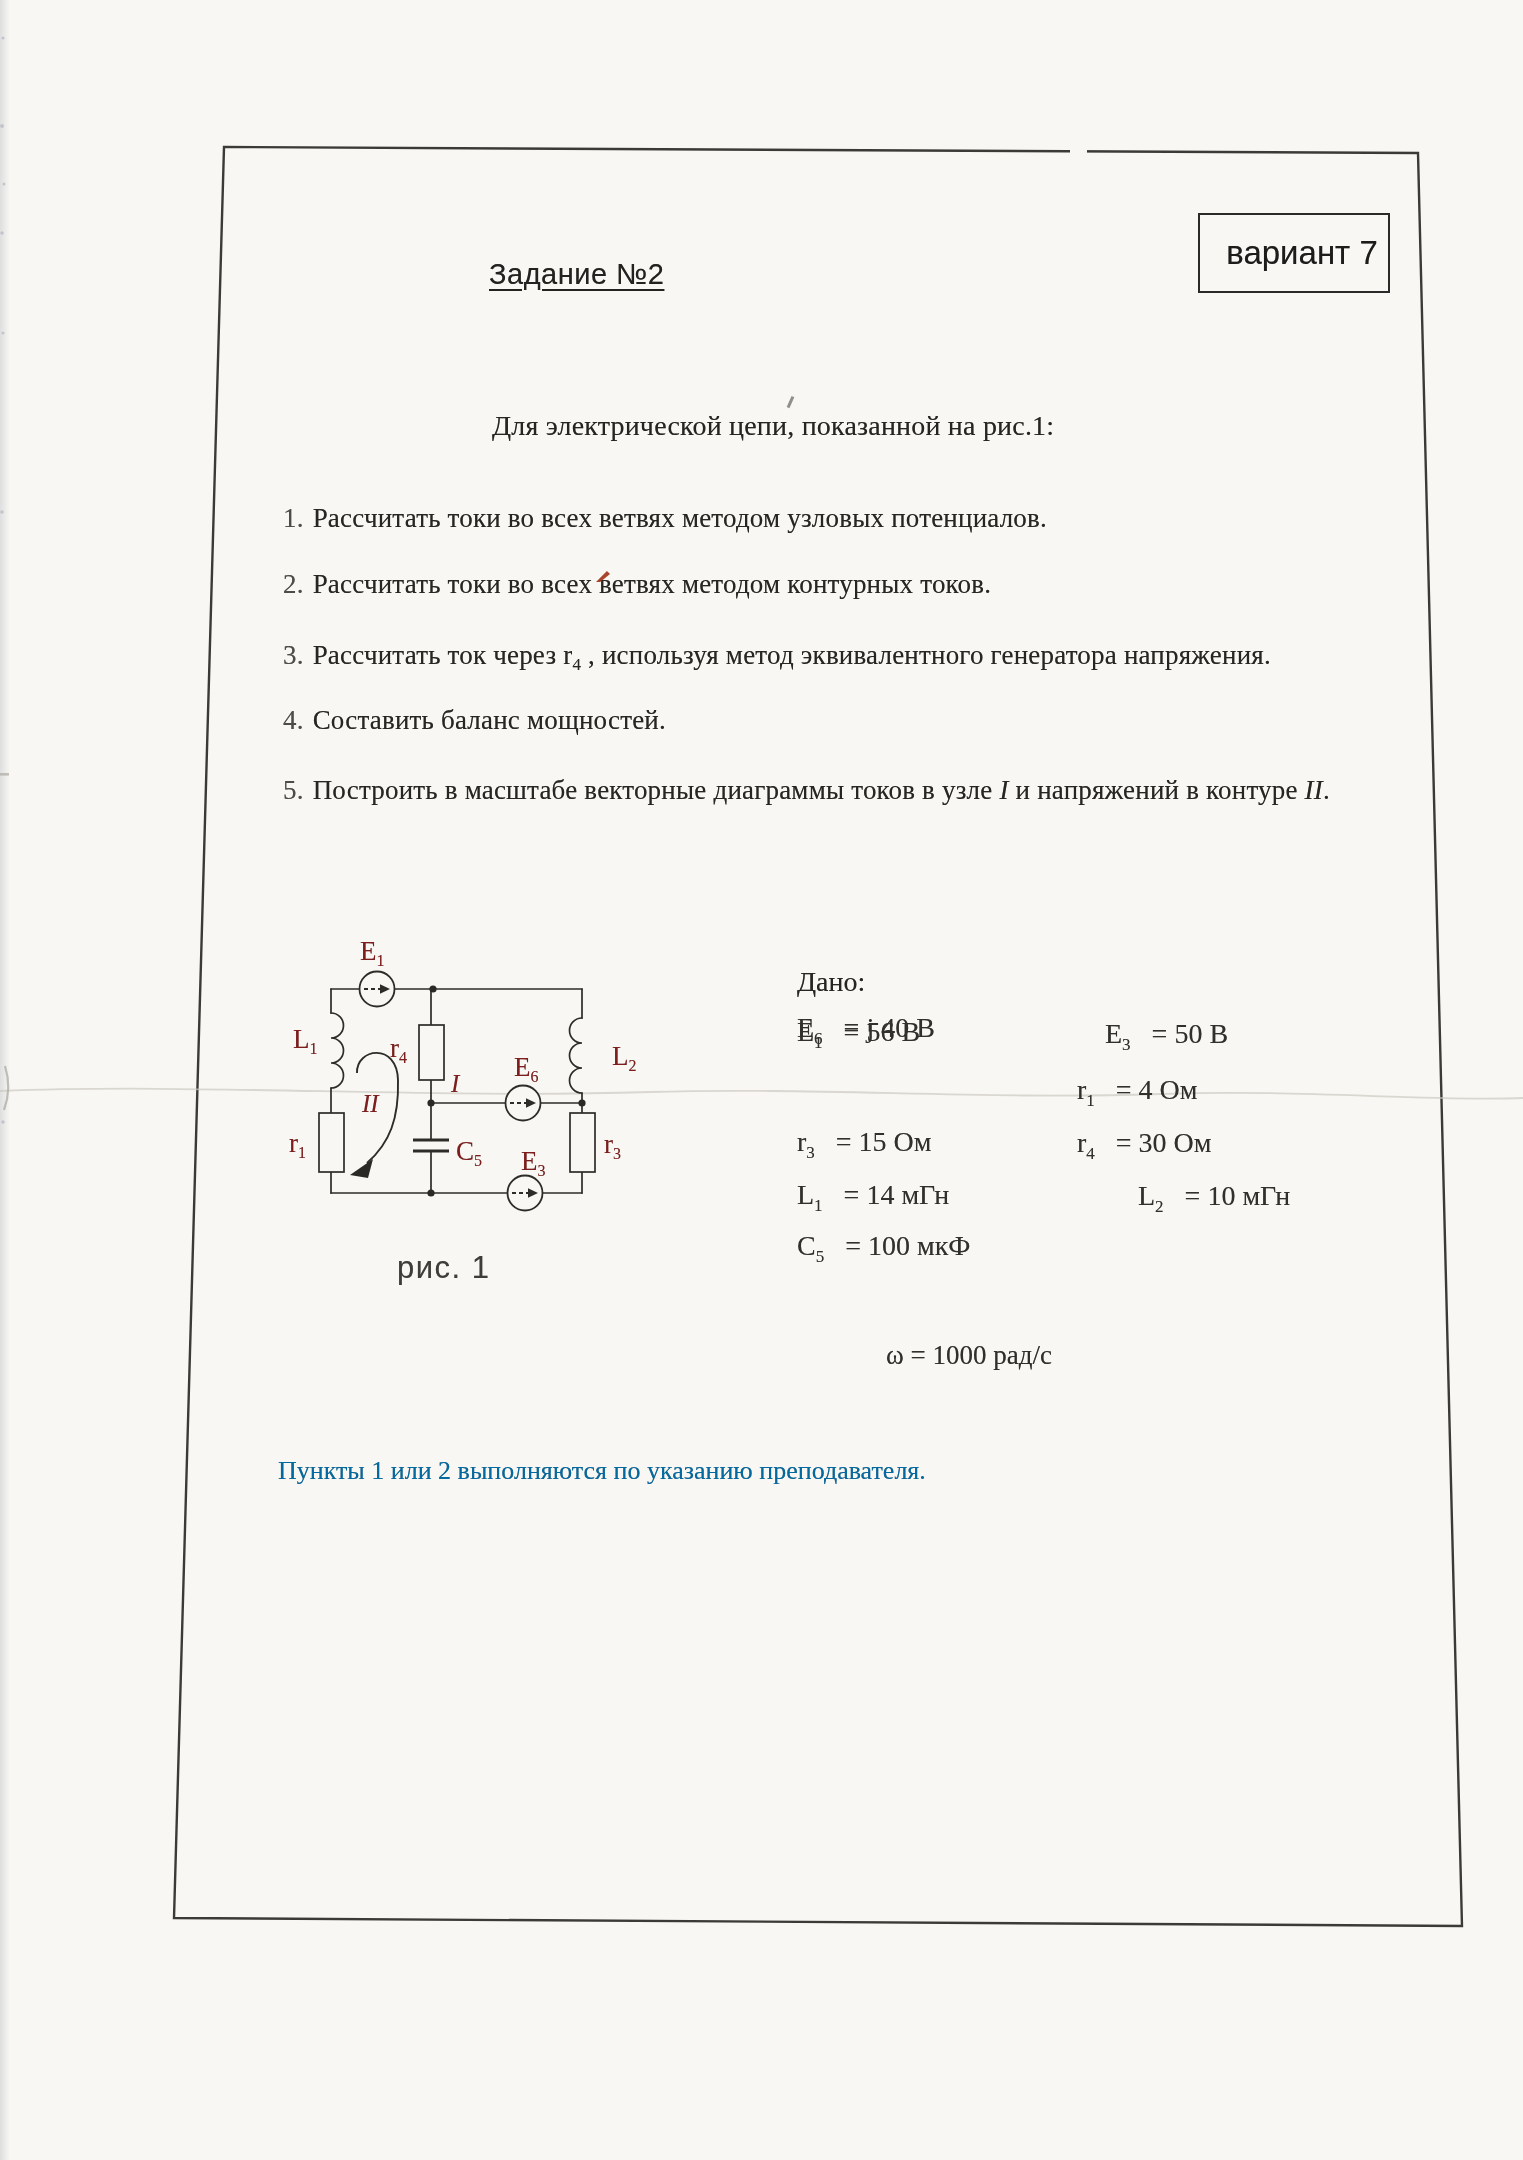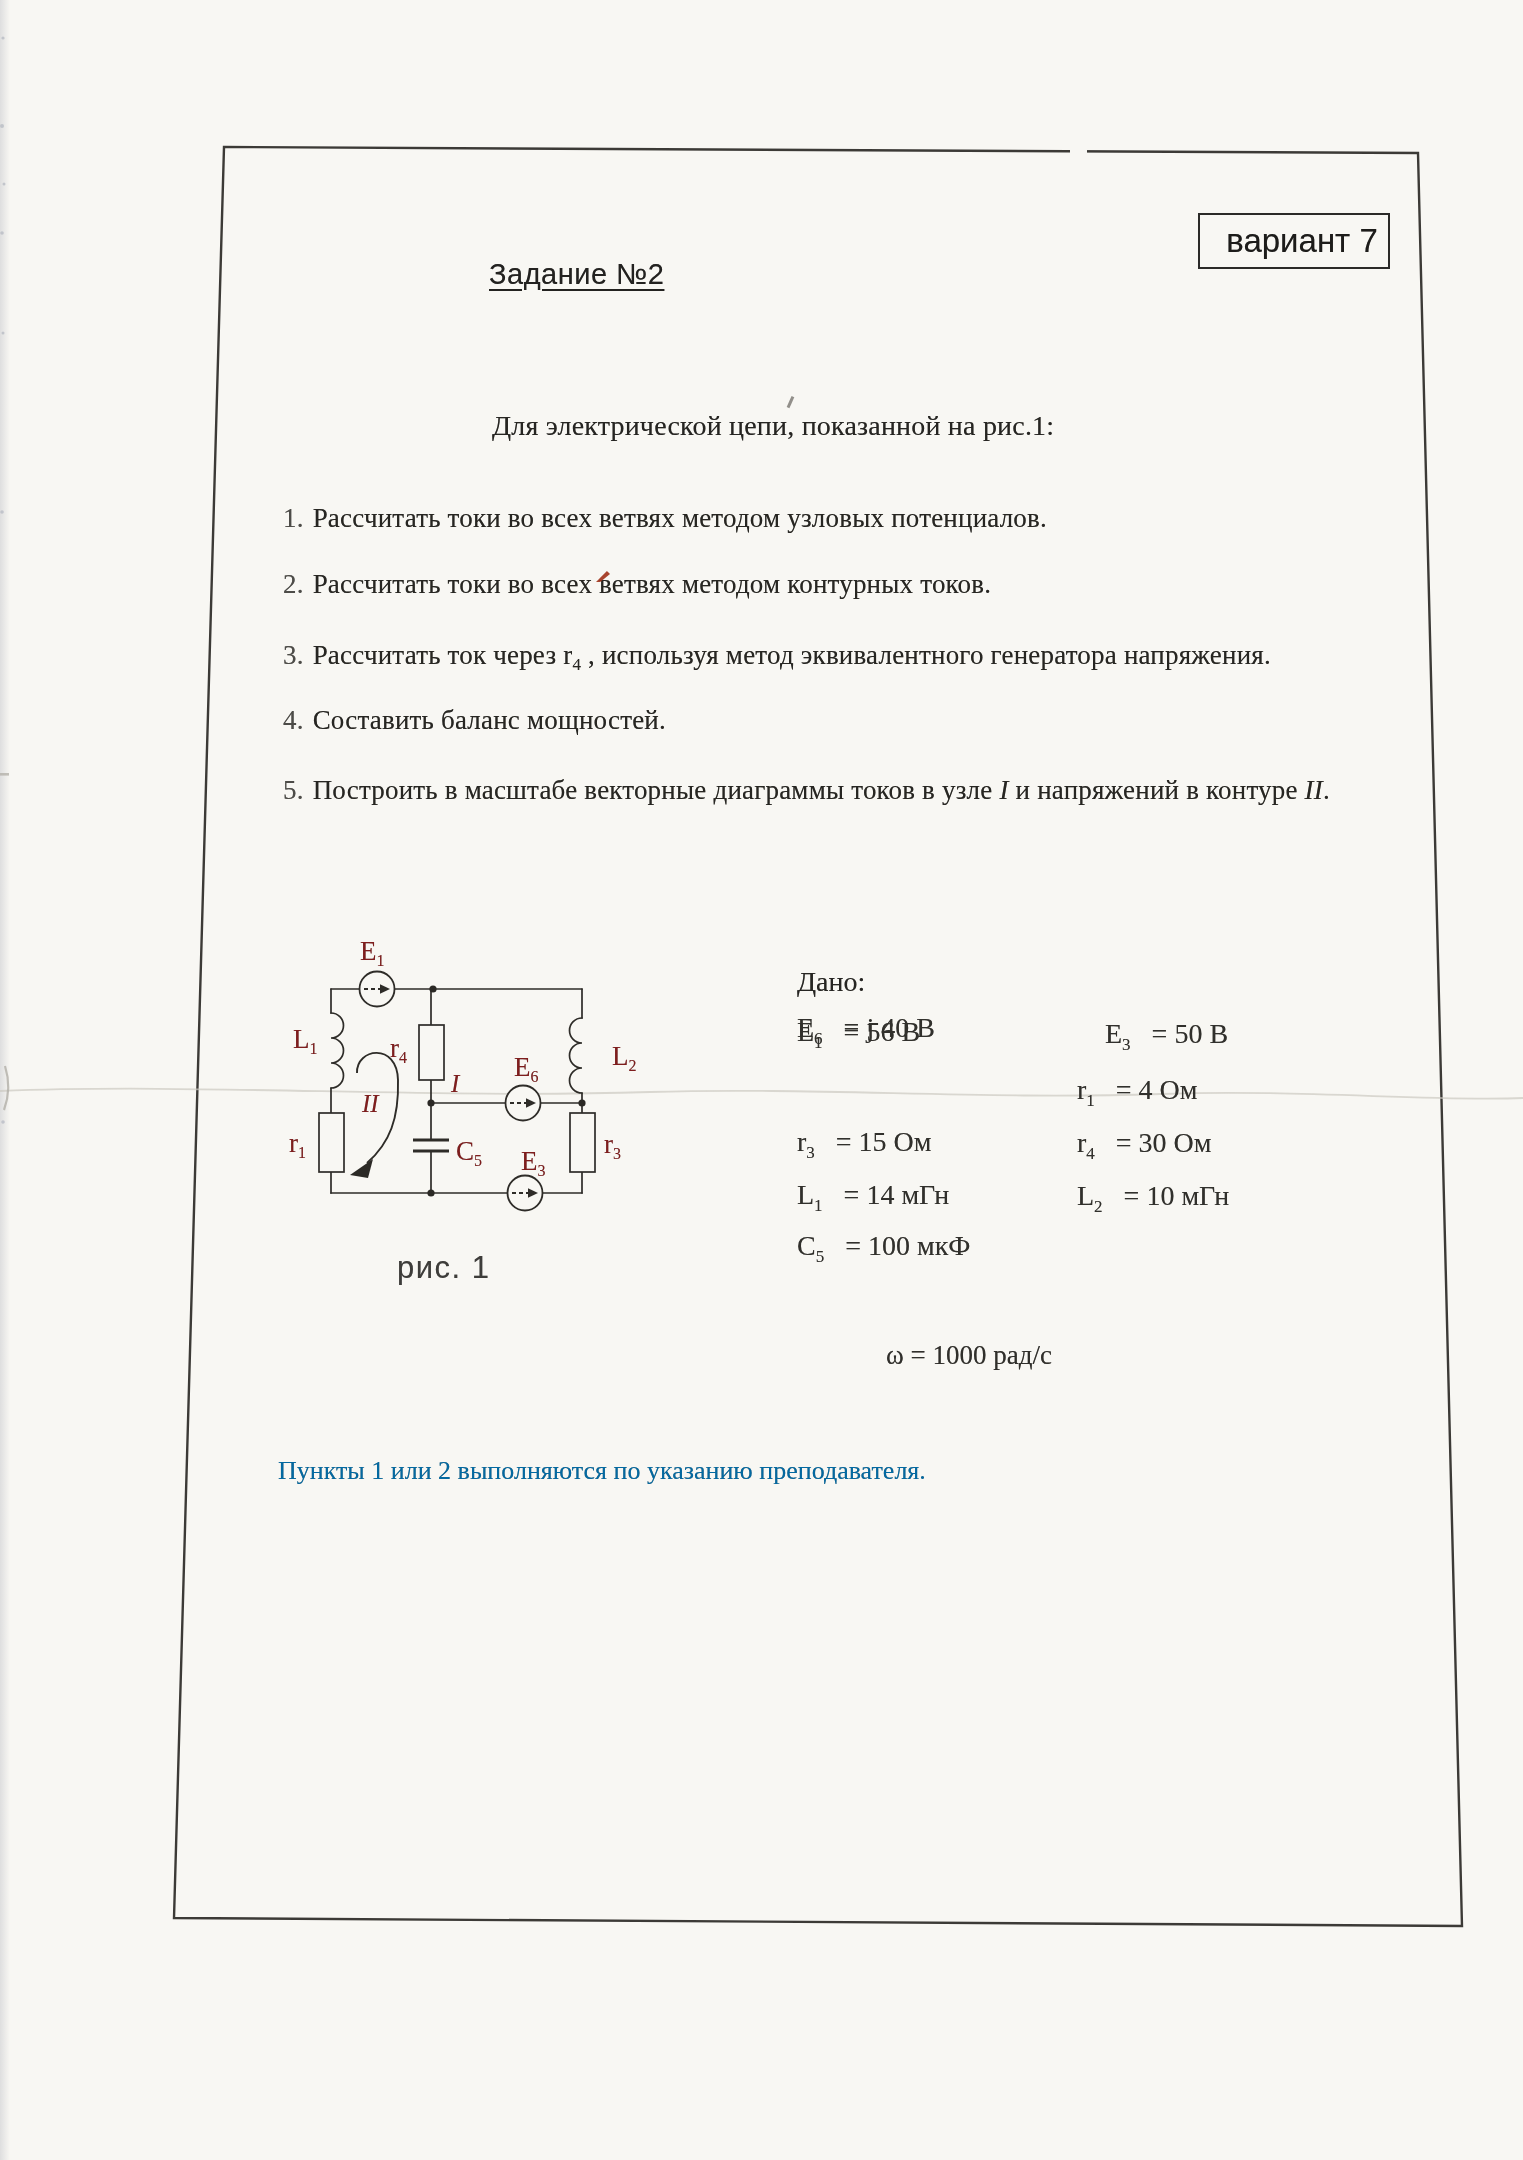--- a/index.html
+++ b/index.html
@@ -10,21 +10,21 @@
   }
   .scan-edge{
     position:absolute;left:0;top:0;width:10px;height:2160px;
     background:linear-gradient(to right, rgba(190,192,198,.45), rgba(190,192,198,0));
   }
   svg.overlay{position:absolute;left:0;top:0;width:1523px;height:2160px;pointer-events:none;}
   .txt{position:absolute;white-space:nowrap;color:#262522;text-shadow:0 0 .6px rgba(50,48,44,.5);text-align:right;}
   .serif{font-family:"Liberation Serif",serif;}
 
   .variant-box{
-    position:absolute;left:1198px;top:213px;width:192px;height:56px;
+    position:absolute;left:1198px;top:213px;width:192px;height:80px;
     border:2.3px solid #2b2a28;display:flex;align-items:center;justify-content:center;
     padding-left:16px;box-sizing:border-box;
     font-family:"Liberation Sans",sans-serif;font-size:33px;color:#1d1c1a;
     text-shadow:0 0 .5px rgba(40,40,40,.5);
   }
   .doc-title{
     position:absolute;left:489px;top:258px;
     font-family:"Liberation Sans",sans-serif;font-size:29px;color:#232220;
     text-decoration:underline;text-decoration-thickness:2px;text-underline-offset:5px;
     letter-spacing:.5px;text-shadow:0 0 .5px rgba(40,40,40,.5);white-space:nowrap;
@@ -181,17 +181,17 @@
 
 <div class="grow" style="left:797px;top:1016px;"><span>E</span><sub>1</sub><span class="val">= 56 В</span></div>
 <div class="grow" style="left:797px;top:1012px;"><span>E</span><sub>6</sub><span class="val">= j 40 В</span></div>
 <div class="grow" style="left:797px;top:1126px;"><span>r</span><sub>3</sub><span class="val">= 15 Ом</span></div>
 <div class="grow" style="left:797px;top:1179px;"><span>L</span><sub>1</sub><span class="val">= 14 мГн</span></div>
 <div class="grow" style="left:797px;top:1230px;"><span>C</span><sub>5</sub><span class="val">= 100 мкФ</span></div>
 
 <div class="grow" style="left:1105px;top:1018px;"><span>E</span><sub>3</sub><span class="val">= 50 В</span></div>
 <div class="grow" style="left:1077px;top:1074px;"><span>r</span><sub>1</sub><span class="val">= 4 Ом</span></div>
 <div class="grow" style="left:1077px;top:1127px;"><span>r</span><sub>4</sub><span class="val">= 30 Ом</span></div>
-<div class="grow" style="left:1077px;top:1180px;"><span>L</span><sub>2</sub><span class="val">= 10 мГн</span></div>
+<div class="grow" style="left:1138px;top:1180px;"><span>L</span><sub>2</sub><span class="val">= 10 мГн</span></div>
 
 <div class="txt serif omega">ω = 1000 рад/с</div>
 
 <div class="txt serif footer-note">Пункты 1 или 2 выполняются по указанию преподавателя.</div>
 
 </body></html>

